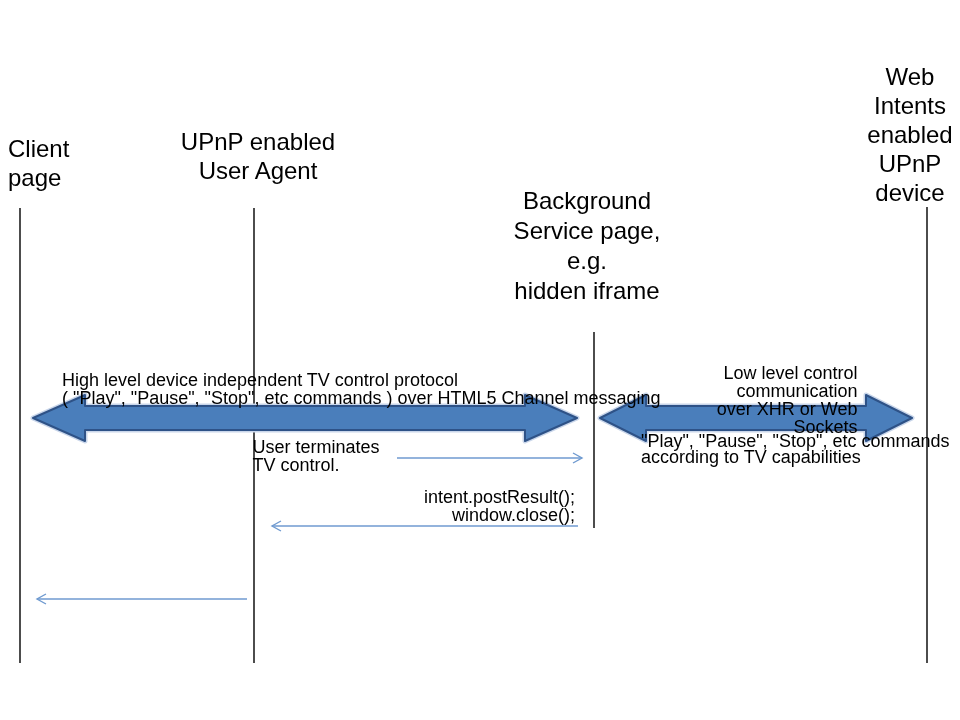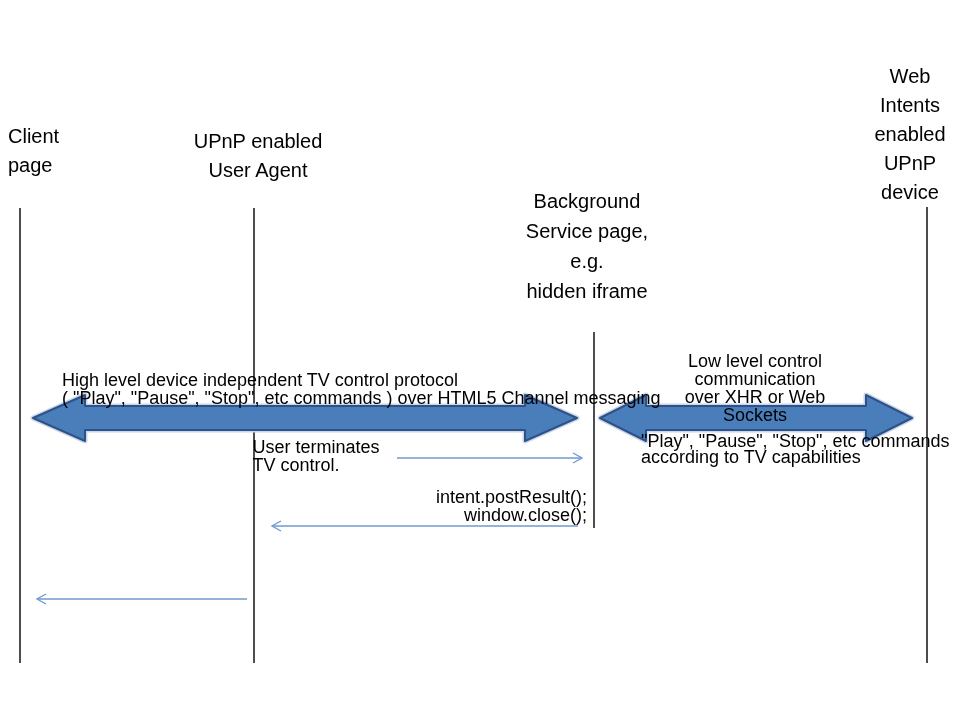--- a/index.html
+++ b/index.html
@@ -21,40 +21,40 @@
   }
   .canvas { position: relative; width: 960px; height: 720px; }
   .layer { position: absolute; left: 0; top: 0; width: 960px; height: 720px; }
 
   .label {
     position: absolute;
     white-space: pre-line;
     color: var(--text);
   }
   .participant {
-    font-size: 20px;
+    font-size: 24px;
     line-height: 29px;
   }
   .msg {
     font-size: 18px;
     line-height: 18px;
   }
 
   
-  .p-client        { left: 8px;  top: 122px; text-align: left; }
+  .p-client        { left: 8px;  top: 134px; text-align: left; }
   .p-user-agent    { left: 258px; top: 127px; transform: translateX(-50%); text-align: center; }
   .p-background    { left: 587px; top: 186px; transform: translateX(-50%); text-align: center; line-height: 30px; }
   .p-device        { left: 910px; top: 62px;  transform: translateX(-50%); text-align: center; }
 
   
   .m-high-level    { left: 62px;  top: 371px; text-align: left; }
-  .m-low-level     { left: 755px; top: 352px; transform: translateX(-50%); text-align: center; }
+  .m-low-level     { left: 755px; top: 364px; transform: translateX(-50%); text-align: right; }
   .m-commands      { left: 641px; top: 433px; text-align: left; line-height: 16px; }
   .m-terminates    { left: 316px; top: 438px; transform: translateX(-50%); }
-  .m-postresult    { right: 373px; top: 488px; text-align: right; margin-left: 24px; }
+  .m-postresult    { right: 385px; top: 488px; text-align: right; margin-left: 24px; }
   .m-startactivity { left: 105px; top: 565px; text-align: left; }
 </style>
 </head>
 <body>
 
 <div class="canvas">
 
   <svg class="layer" viewBox="0 0 960 720">
     <defs>
       <marker id="openhead" markerWidth="14" markerHeight="14" refX="11" refY="6" orient="auto" markerUnits="userSpaceOnUse">

